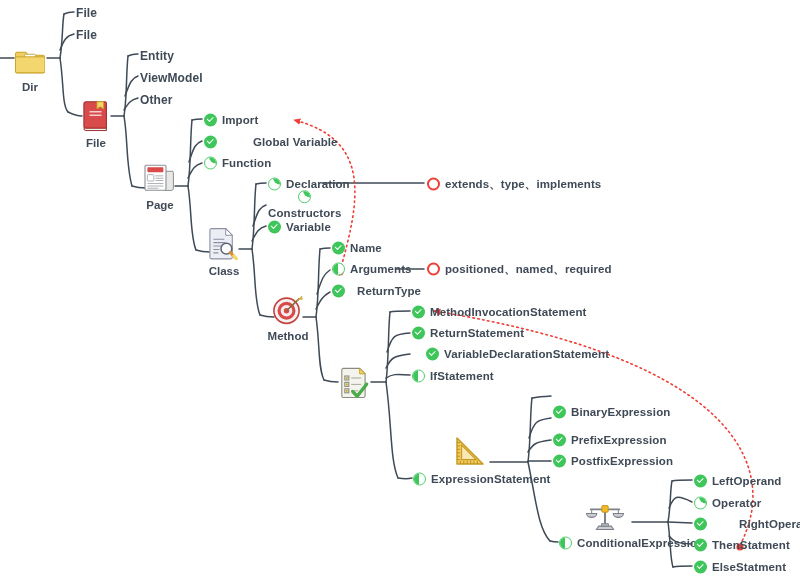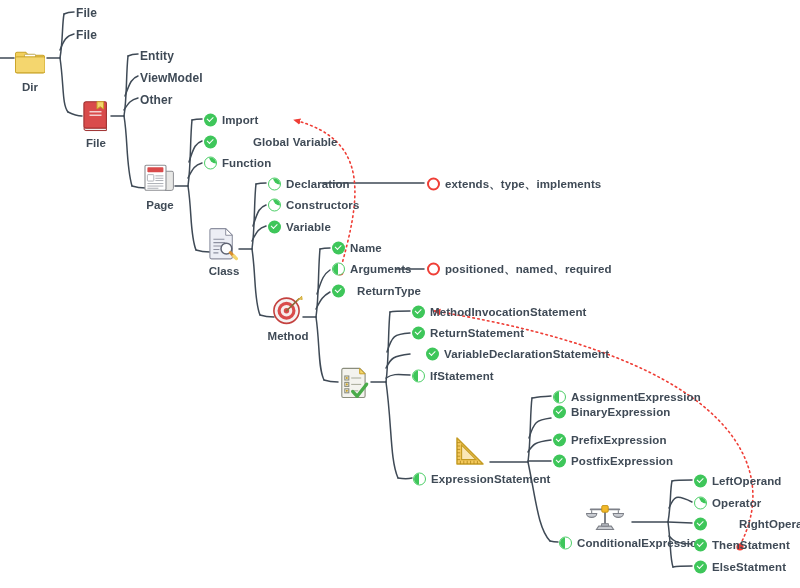--- a/index.html
+++ b/index.html
@@ -415,21 +415,21 @@
   </div>
   <div class="node" style="left:204px; top:163px;">
     <span class="st part pie"></span>
     <span class="lbl">Function</span>
   </div>
 
   <div class="node" style="left:268px; top:184px;">
     <span class="st part pie"></span>
     <span class="lbl">Declaration</span>
   </div>
-  <div class="node" style="left:268px; top:205px;">
+  <div class="node" style="left:268px; top:205px;flex-direction:column;">
     <span class="st part pie"></span>
     <span class="lbl">Constructors</span>
   </div>
   <div class="node" style="left:268px; top:227px;">
     <span class="st done"></span>
     <span class="lbl">Variable</span>
   </div>
 
   <div class="node" style="left:427px; top:184px;">
     <span class="st ring"></span>
@@ -469,24 +469,20 @@
   <div class="node" style="left:412px; top:376px;">
     <span class="st part"></span>
     <span class="lbl">IfStatement</span>
   </div>
 
   <div class="node" style="left:413px; top:479px;">
     <span class="st part"></span>
     <span class="lbl">ExpressionStatement</span>
   </div>
 
-  <div class="node" style="left:553px; top:397px;">
-    <span class="st part"></span>
-    <span class="lbl">AssignmentExpression</span>
-  </div>
   <div class="node" style="left:553px; top:412px;">
     <span class="st done"></span>
     <span class="lbl">BinaryExpression</span>
   </div>
   <div class="node" style="left:553px; top:440px;">
     <span class="st done"></span>
     <span class="lbl">PrefixExpression</span>
   </div>
   <div class="node" style="left:553px; top:461px;">
     <span class="st done"></span>

